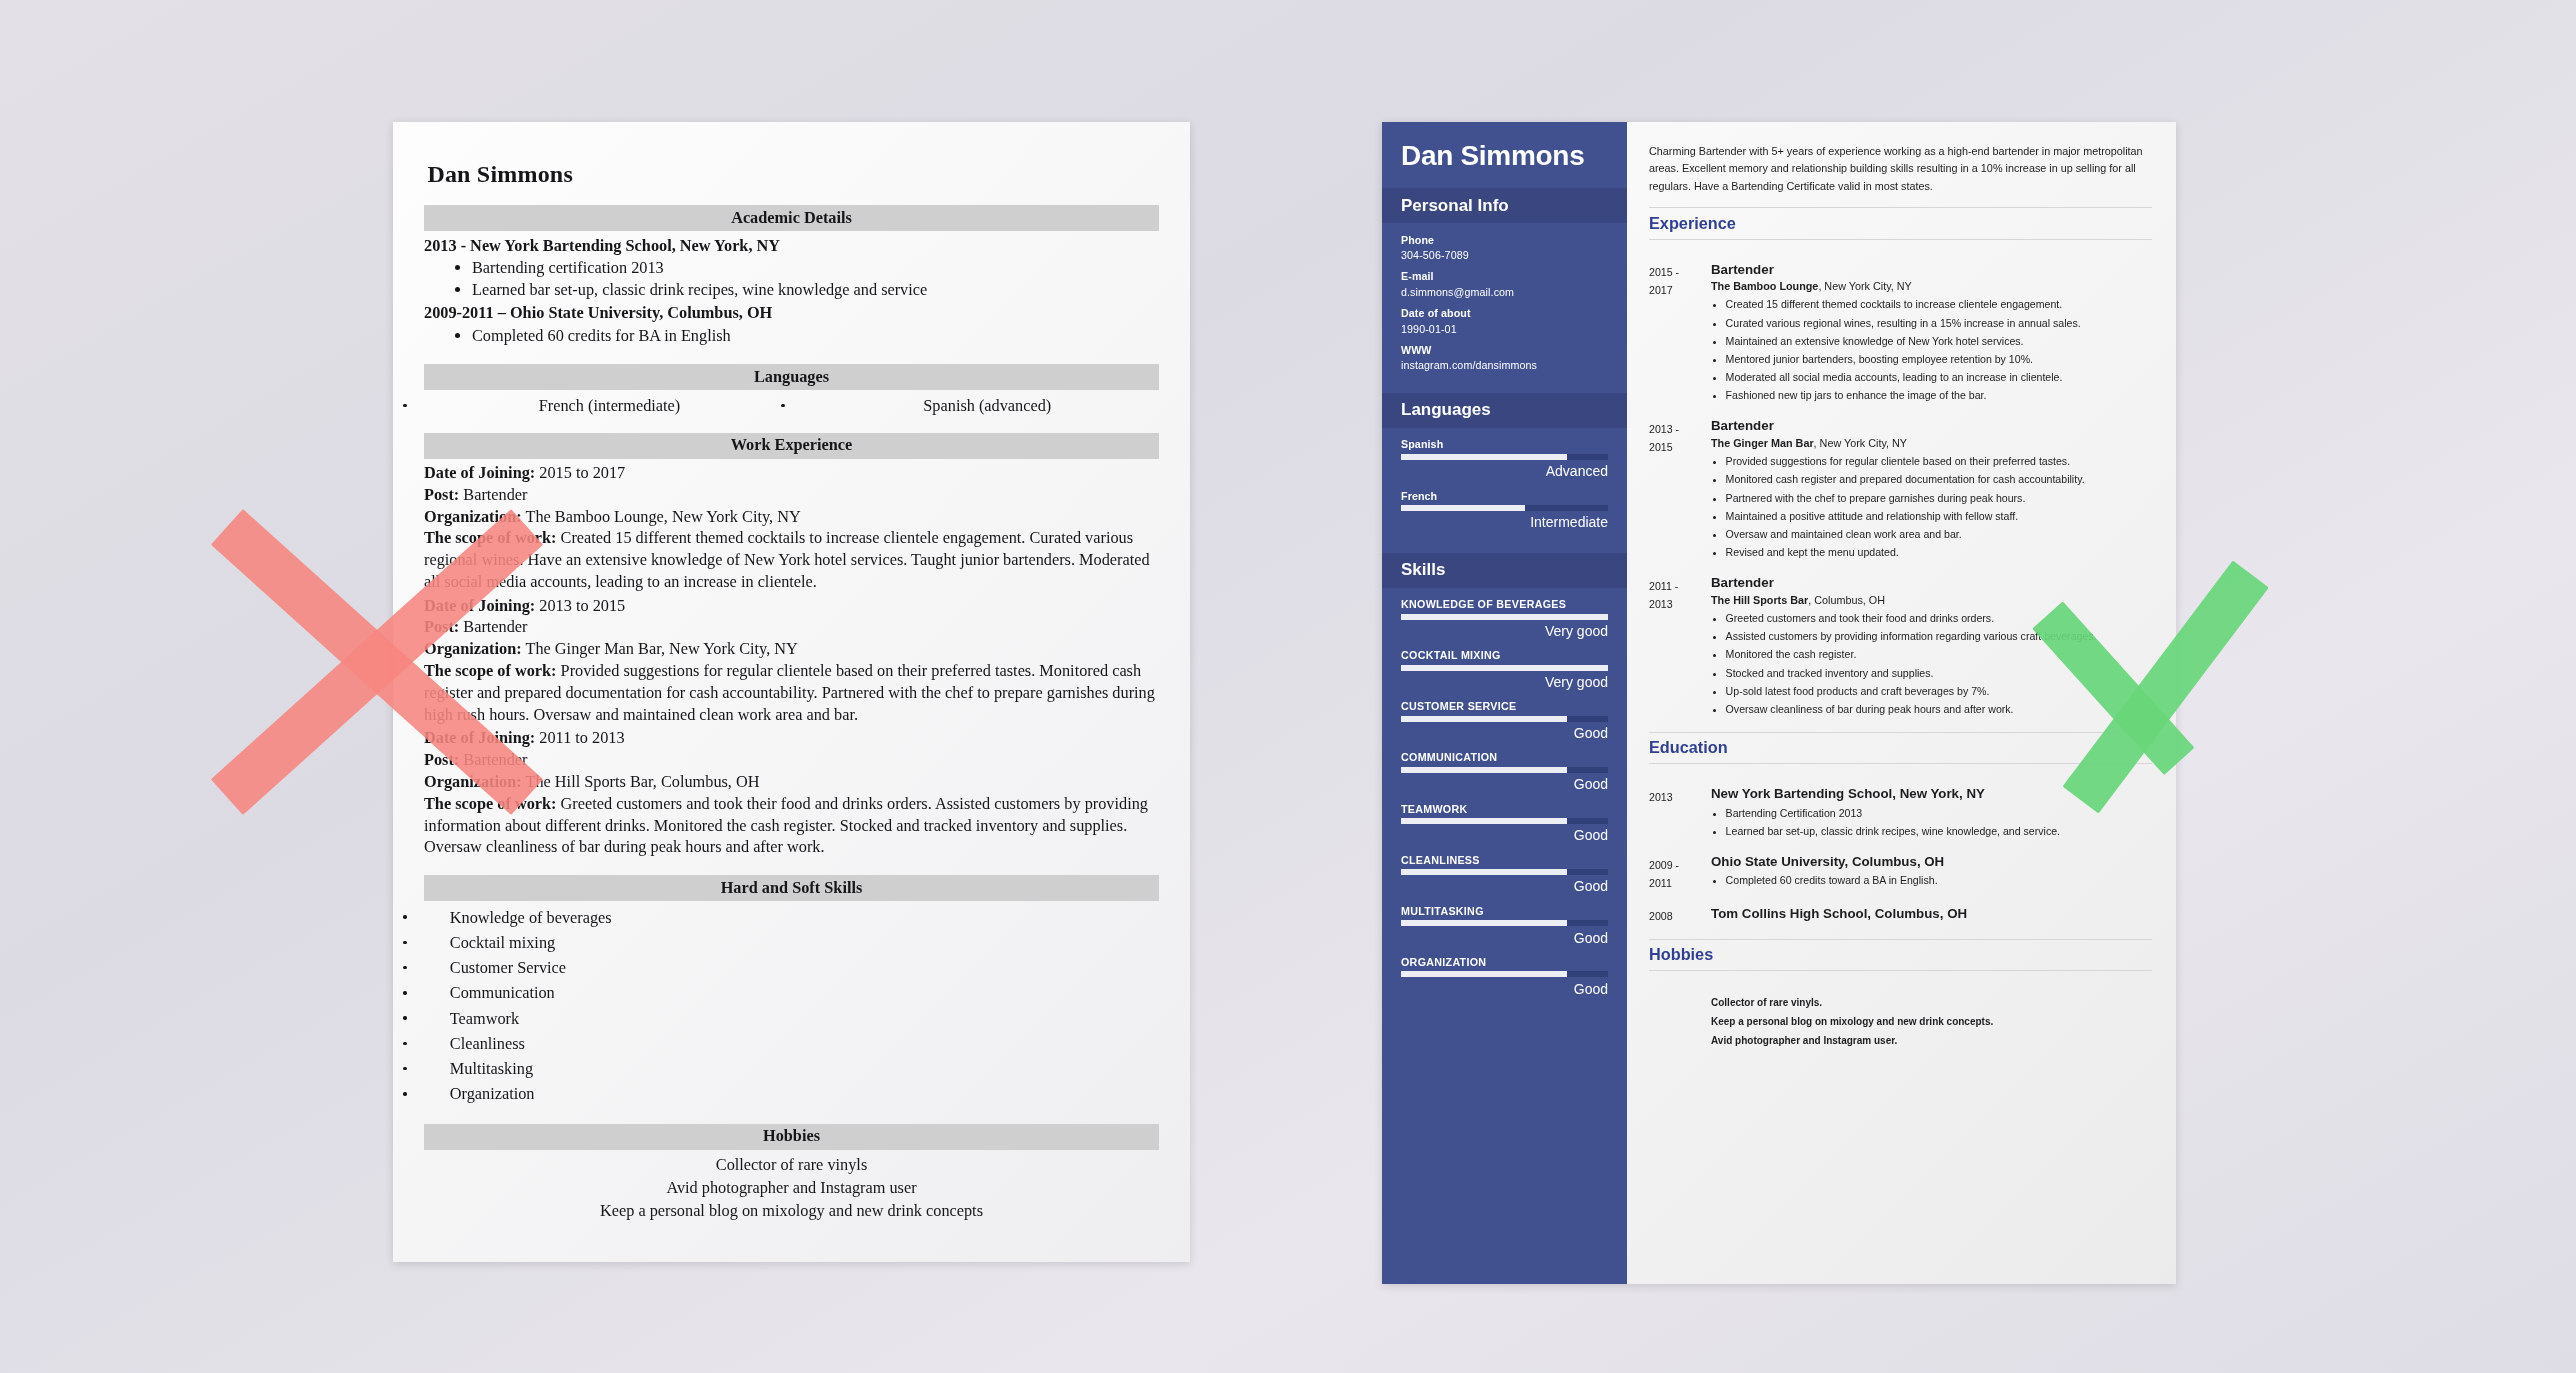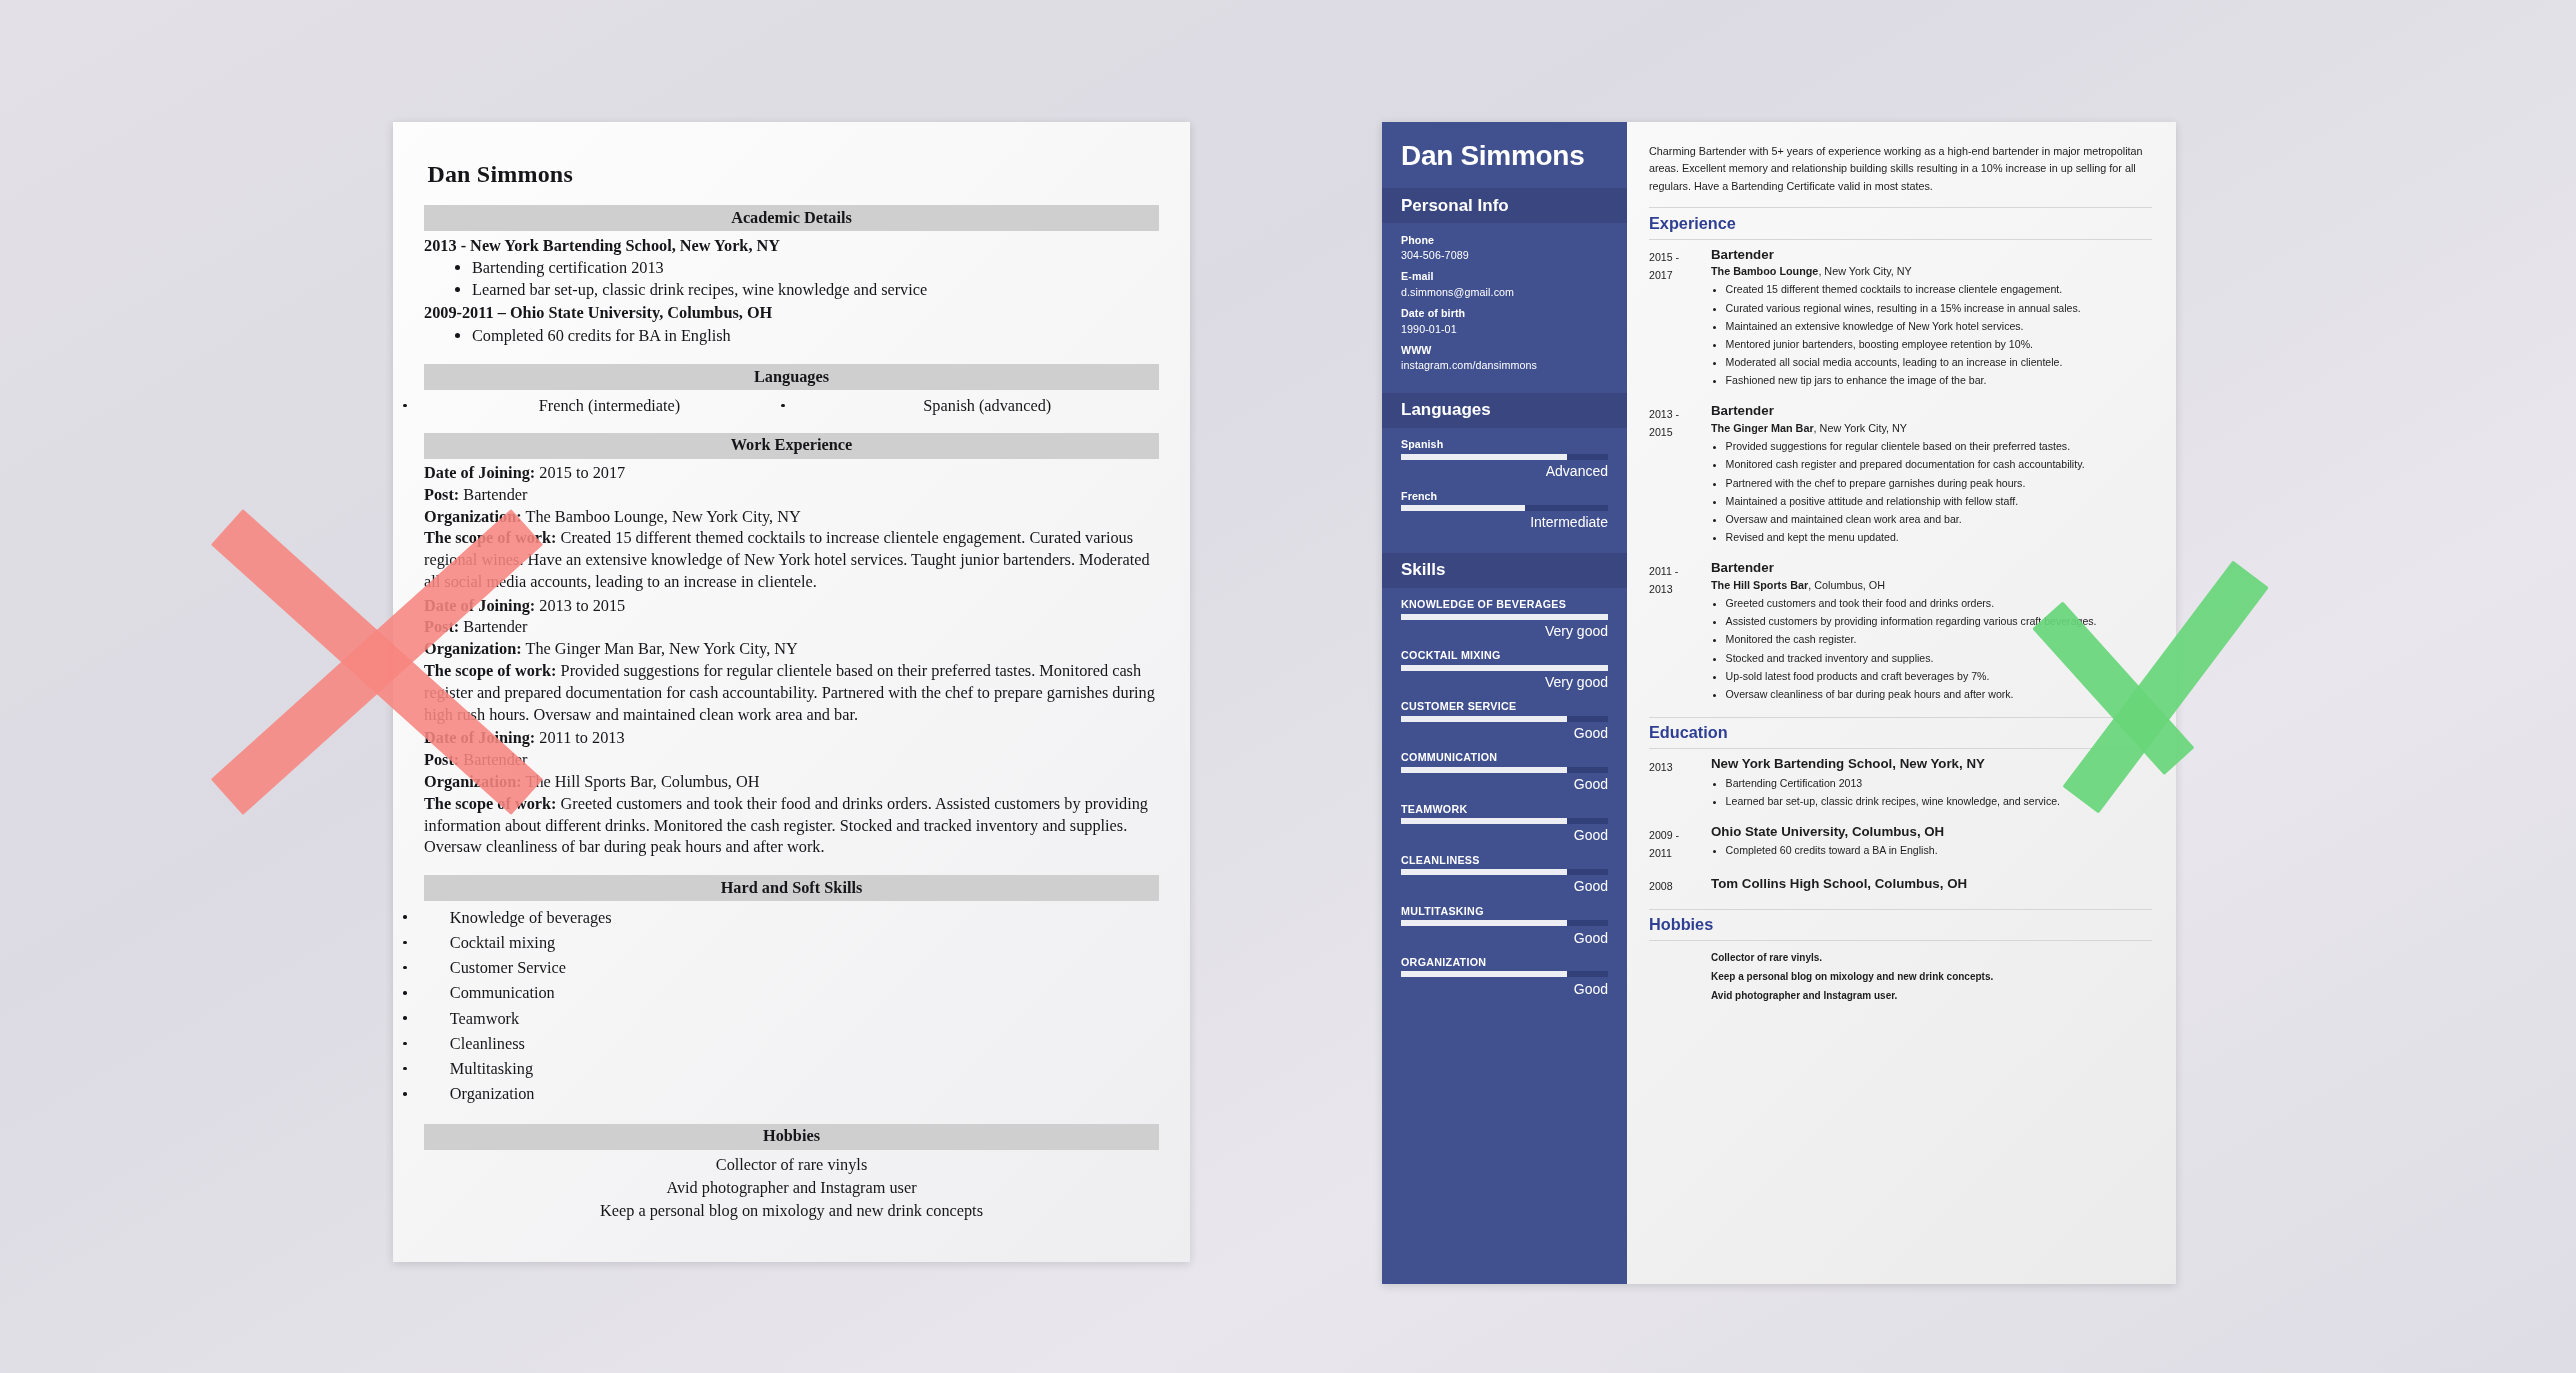--- a/index.html
+++ b/index.html
@@ -58,21 +58,21 @@
   .r-field{margin-bottom:9.4px;}
   .r-field-label{font-size:10.7px;font-weight:bold;letter-spacing:0.1px;margin-bottom:3.4px;}
   .r-field-value{font-size:10.7px;letter-spacing:0.1px;}
   .r-meter-name{font-size:10.7px;font-weight:bold;margin-bottom:3.4px;letter-spacing:0.1px;}
   .r-meter-name.caps{text-transform:uppercase;letter-spacing:0.3px;}
   .r-track{height:6px;background:#32407a;position:relative;}
   .r-fill{height:100%;background:#eceef3;}
   .r-meter-lvl{font-size:14px;text-align:right;margin:3.4px 0 10.3px 0;}
   .r-main{flex:1;padding:20.6px 24px 0 22px;color:#1d1d1f;box-sizing:border-box;border-radius:17px;}
   .r-summary{font-size:10.8px;line-height:1.63;margin:0 0 12px 0;}
-  .r-hsec{border-top:0.9px solid #d6d6d9;border-bottom:0.9px solid #d6d6d9;padding:5.2px 0 6px 0;margin-bottom:7px;}
+  .r-hsec{border-top:0.9px solid #d6d6d9;border-bottom:0.9px solid #d6d6d9;padding:5.2px 0 6px 0;margin-bottom:22px;}
   .r-hsec h2{margin:0;font-size:16.3px;color:#2f3f93;font-weight:bold;}
   .r-entry{display:flex;margin-bottom:13.7px;}
   .r-dates{width:62px;flex:none;font-size:10.6px;line-height:1.72;padding-top:1.7px;}
   .r-body{flex:1;}
   .r-role{font-size:13.3px;font-weight:bold;margin-bottom:3.4px;}
   .r-org{font-size:10.8px;margin-bottom:3.4px;}
   .r-org b{font-weight:bold;}
   .r-bullets{margin:0;padding-left:14.6px;}
   .r-bullets li{font-size:10.6px;line-height:1.72;}
   .r-edu-title{font-size:13.3px;font-weight:bold;margin-bottom:2.6px;}
@@ -201,21 +201,21 @@
       <div class="r-side-body" id="r-fields">
           <div class="r-field">
             <div class="r-field-label">Phone</div>
             <div class="r-field-value">304-506-7089</div>
           </div>
           <div class="r-field">
             <div class="r-field-label">E-mail</div>
             <div class="r-field-value">d.simmons@gmail.com</div>
           </div>
           <div class="r-field">
-            <div class="r-field-label">Date of birth</div>
+            <div class="r-field-label">Date of about</div>
             <div class="r-field-value">1990-01-01</div>
           </div>
           <div class="r-field">
             <div class="r-field-label">WWW</div>
             <div class="r-field-value">instagram.com/dansimmons</div>
           </div>
         </div>
 
       <div class="r-sec-head">Languages</div>
       <div class="r-side-body" id="r-langs">

